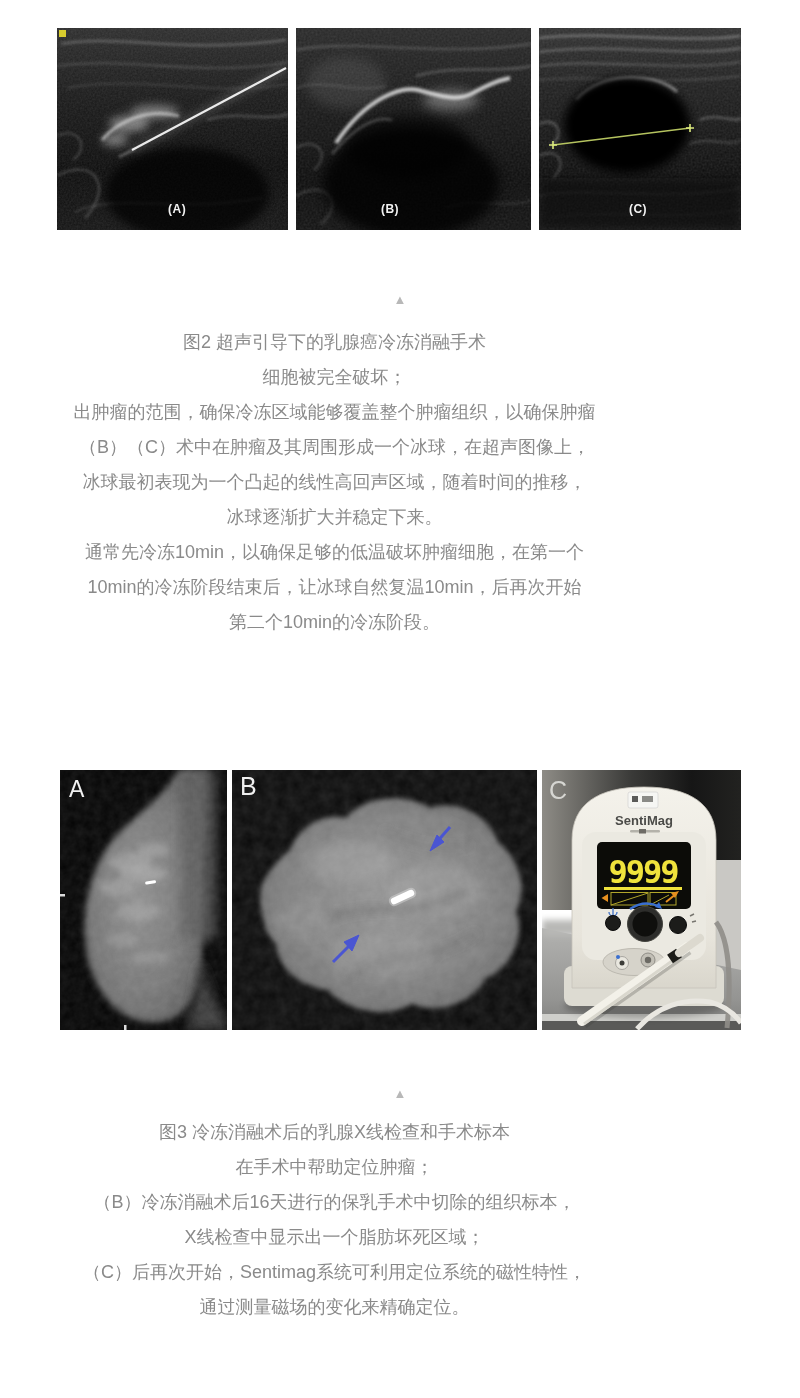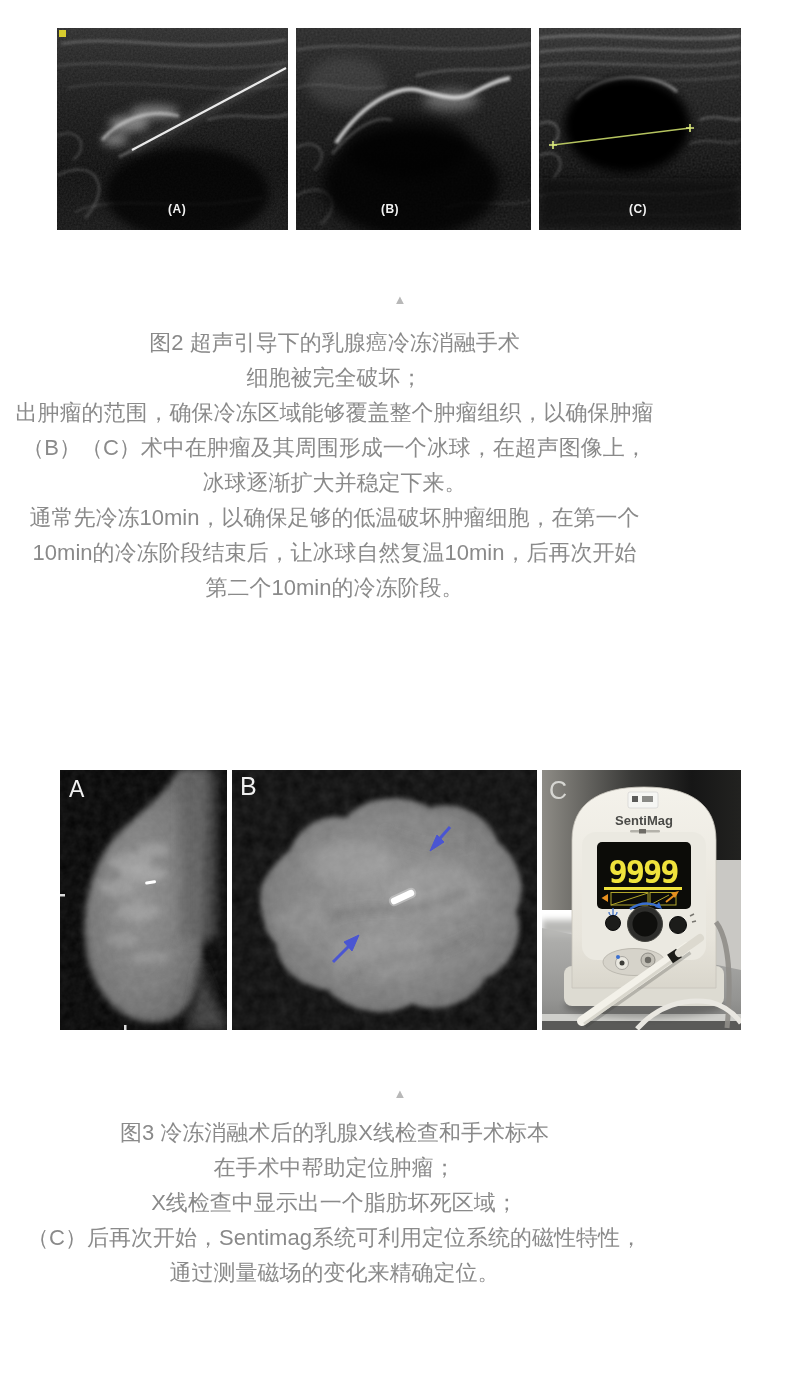--- a/index.html
+++ b/index.html
@@ -3,21 +3,21 @@
 <meta charset="utf-8">
 <style>
   html,body{margin:0;padding:0;background:#ffffff;}
   body{width:800px;height:1398px;position:relative;font-family:"Liberation Sans",sans-serif;overflow:hidden;}
   .strip{position:absolute;display:flex;}
   .panel{position:relative;overflow:hidden;flex:none;}
   .panel svg{display:block;width:100%;height:100%;}
   .us-label{position:absolute;bottom:14px;transform:translateX(-50%);color:#f2f2f2;font-weight:bold;font-size:12px;letter-spacing:0.5px;}
   .xr-label{position:absolute;color:#f0f0f0;font-size:23px;font-weight:400;}
   .tri{position:absolute;left:0;width:800px;text-align:center;color:#b8b8b8;font-size:13px;line-height:16px;}
-  .caption{position:absolute;left:0;width:669px;text-align:center;color:#8a8a8a;font-size:22px;line-height:35px;font-weight:400;}
+  .caption{position:absolute;left:0;width:669px;text-align:center;color:#8a8a8a;font-size:18px;line-height:35px;font-weight:400;}
   .caption .cap-title{color:#8a8a8a;}
   #strip2{left:57px;top:28px;width:684px;height:202px;gap:8px;}
   #tri2{top:292px;}
   #cap2{top:325px;}
   #strip3{left:60px;top:770px;width:681px;height:260px;gap:5px;}
   #tri3{top:1086px;}
   #cap3{top:1115px;}
 </style>
 </head>
 <body>
@@ -157,20 +157,21 @@
     <span class="us-label" style="left:49%;">(C)</span>
   </div>
 </div>
 
 <div id="tri2" class="tri">▲</div>
 <div id="cap2" class="caption">
   <div class="cap-title">图2 超声引导下的乳腺癌冷冻消融手术</div>
   <div class="cap-line">细胞被完全破坏；</div>
   <div class="cap-line">出肿瘤的范围，确保冷冻区域能够覆盖整个肿瘤组织，以确保肿瘤</div>
   <div class="cap-line">（B）（C）术中在肿瘤及其周围形成一个冰球，在超声图像上，</div>
+  <div class="cap-line">冰球最初表现为一个凸起的线性高回声区域，随着时间的推移，</div>
   <div class="cap-line">冰球逐渐扩大并稳定下来。</div>
   <div class="cap-line">通常先冷冻10min，以确保足够的低温破坏肿瘤细胞，在第一个</div>
   <div class="cap-line">10min的冷冻阶段结束后，让冰球自然复温10min，后再次开始</div>
   <div class="cap-line">第二个10min的冷冻阶段。</div>
 </div>
 
 <div id="strip3" class="strip">
 
   <div class="panel" style="width:167px;height:260px;">
     <svg viewBox="0 0 167 260">
@@ -355,16 +356,17 @@
       </g>
     </svg>
     <span class="xr-label" style="left:7px;top:6px;font-size:25px;color:#d6d6d2;">C</span>
   </div>
 </div>
 
 <div id="tri3" class="tri">▲</div>
 <div id="cap3" class="caption">
   <div class="cap-title">图3 冷冻消融术后的乳腺X线检查和手术标本</div>
   <div class="cap-line">在手术中帮助定位肿瘤；</div>
+  <div class="cap-line">（B）冷冻消融术后16天进行的保乳手术中切除的组织标本，</div>
   <div class="cap-line">X线检查中显示出一个脂肪坏死区域；</div>
   <div class="cap-line">（C）后再次开始，Sentimag系统可利用定位系统的磁性特性，</div>
   <div class="cap-line">通过测量磁场的变化来精确定位。</div>
 </div>
 
 </body></html>

